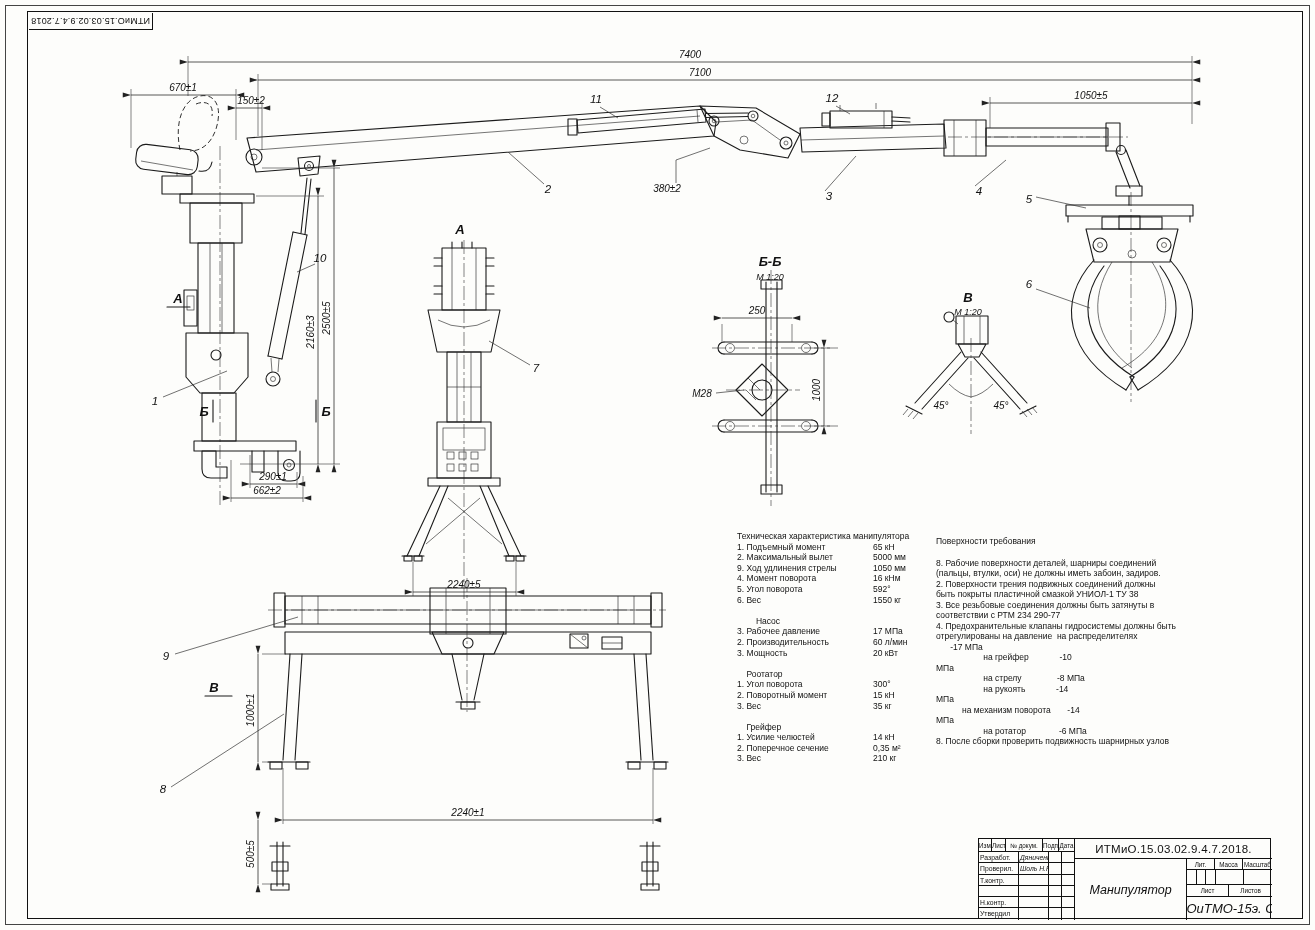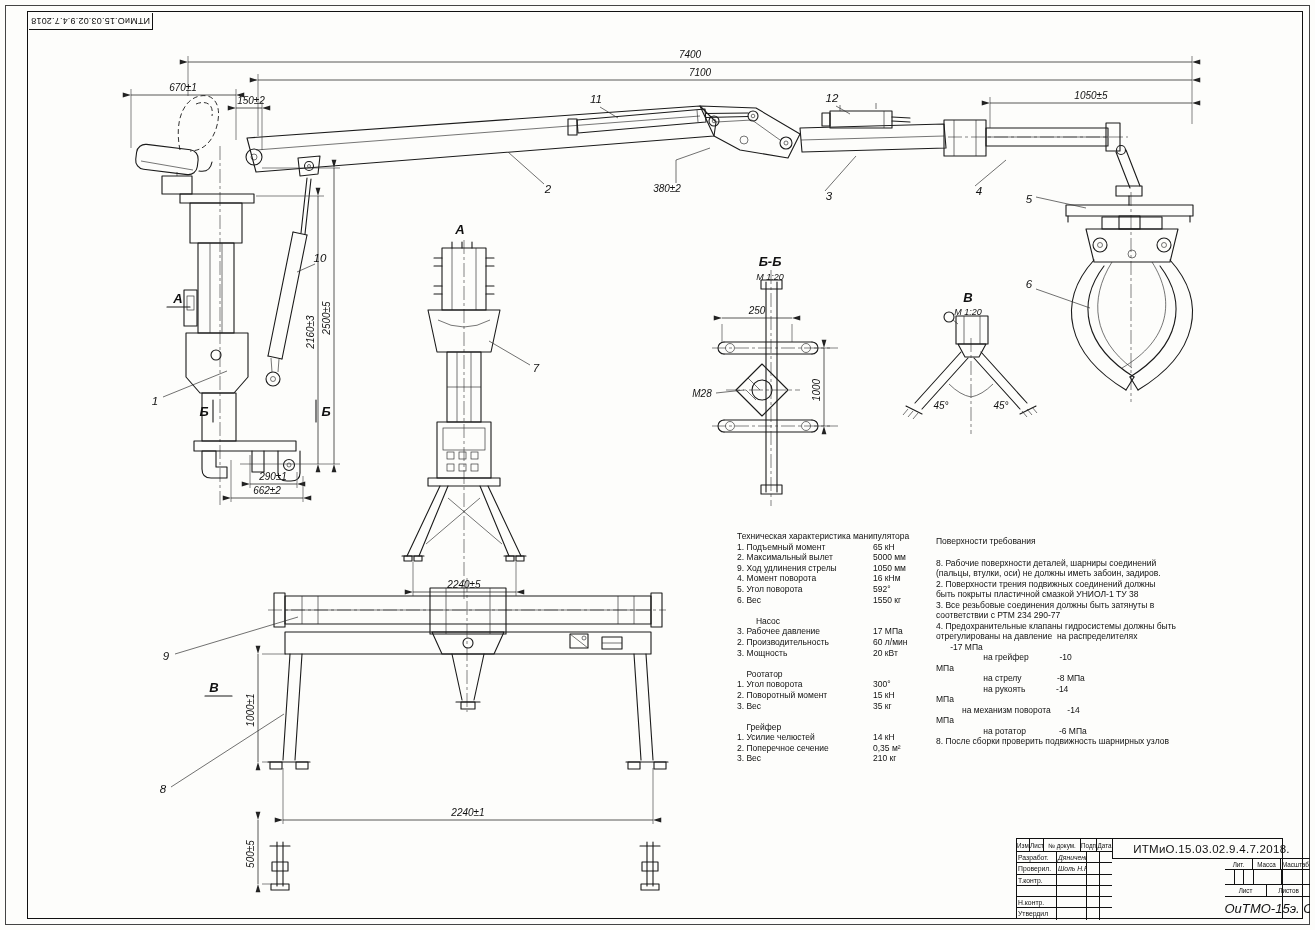--- a/index.html
+++ b/index.html
@@ -23,21 +23,21 @@
   svg text.vl{font-size:13px;font-style:italic;font-weight:600;text-anchor:middle}
   svg text.sc{font-size:9px;font-style:italic;text-anchor:middle}
   .tc{position:absolute;left:737px;top:531px;width:192px;font-size:8.5px;line-height:10.6px}
   .tc-title{white-space:nowrap}
   .tc-row{display:flex;min-height:10.6px}
   .tc-l{flex:1;white-space:pre}
   .tc-v{width:56px;white-space:pre}
   .tr{position:absolute;left:936px;top:536px;width:296px;font-size:8.5px;line-height:10.5px}
   .tr-title{margin-bottom:11px}
   .tr-line{white-space:pre;min-height:10.5px}
-  .stamp{position:absolute;left:1016px;top:838px;width:267px;height:81px;border:1.6px solid #111;font-size:7px}
+  .stamp{position:absolute;left:978px;top:838px;width:293px;height:81px;border:1.6px solid #111;font-size:7px}
   .stamp .cell{position:absolute;overflow:hidden}
   .st-code{left:95px;top:0;width:198px;height:20px;border-left:1.4px solid #111;border-bottom:1.4px solid #111;display:flex;align-items:center;justify-content:center;font-size:11.5px;letter-spacing:.3px}
   .st-left{left:0;top:0;width:95px;height:81px}
   .st-hrow{position:absolute;left:0;top:0;width:95px;height:13px;border-bottom:1px solid #111;display:flex;align-items:center}
   .st-hrow span{display:block;border-right:1px solid #111;height:13px;line-height:13px;text-align:center;font-size:6.3px}
   .st-hrow span:nth-of-type(1){width:13px}
   .st-hrow span:nth-of-type(2){width:14px}
   .st-hrow span:nth-of-type(3){width:37px}
   .st-hrow span:nth-of-type(4){width:16px}
   .st-hrow span:nth-of-type(5){width:15px;border-right:none}
@@ -635,20 +635,21 @@
 
           <div class="st-row">
             <span>Утвердил</span>
             <span></span>
             <span></span>
             <span></span>
           </div>
         </div>
     </div>
     <div class="cell st-code">ИТМиО.15.03.02.9.4.7.2018.</div>
+    <div class="cell st-title">Манипулятор</div>
     <div class="cell st-grid">
       <div class="st-ghead">
         <span>Лит.</span>
         <span>Масса</span>
         <span>Масштаб</span>
       </div>
       <div class="st-gval">
         <i style="left:9px"></i>
           <i style="left:18px"></i>
           <i style="left:28px"></i>

